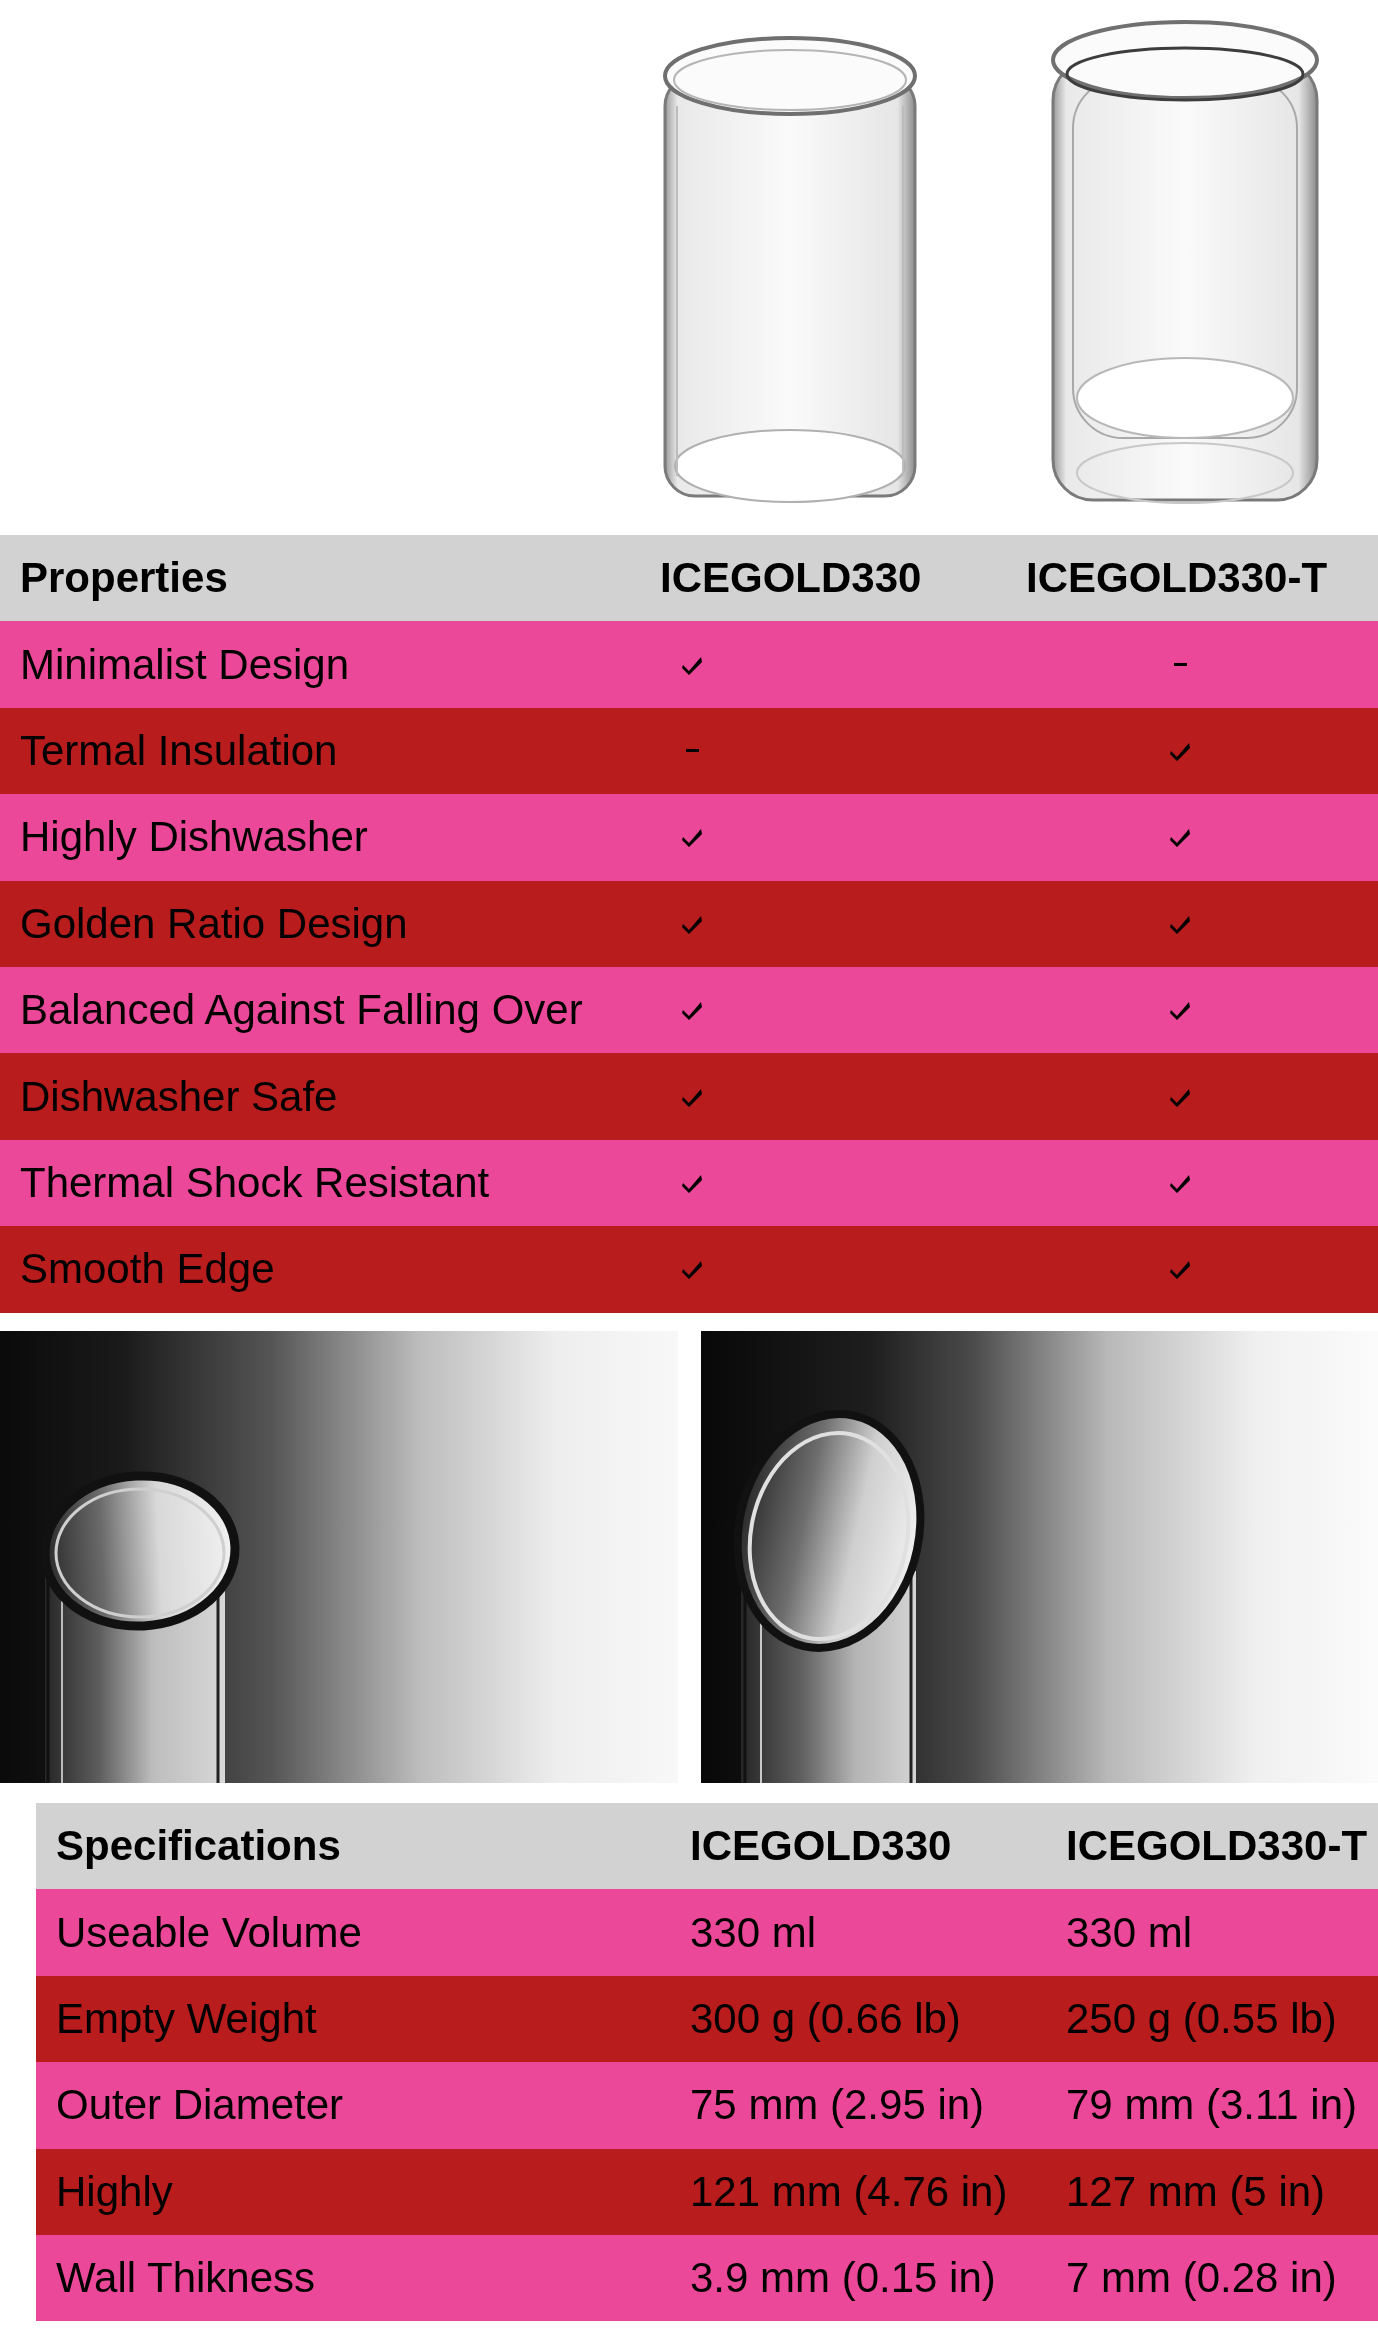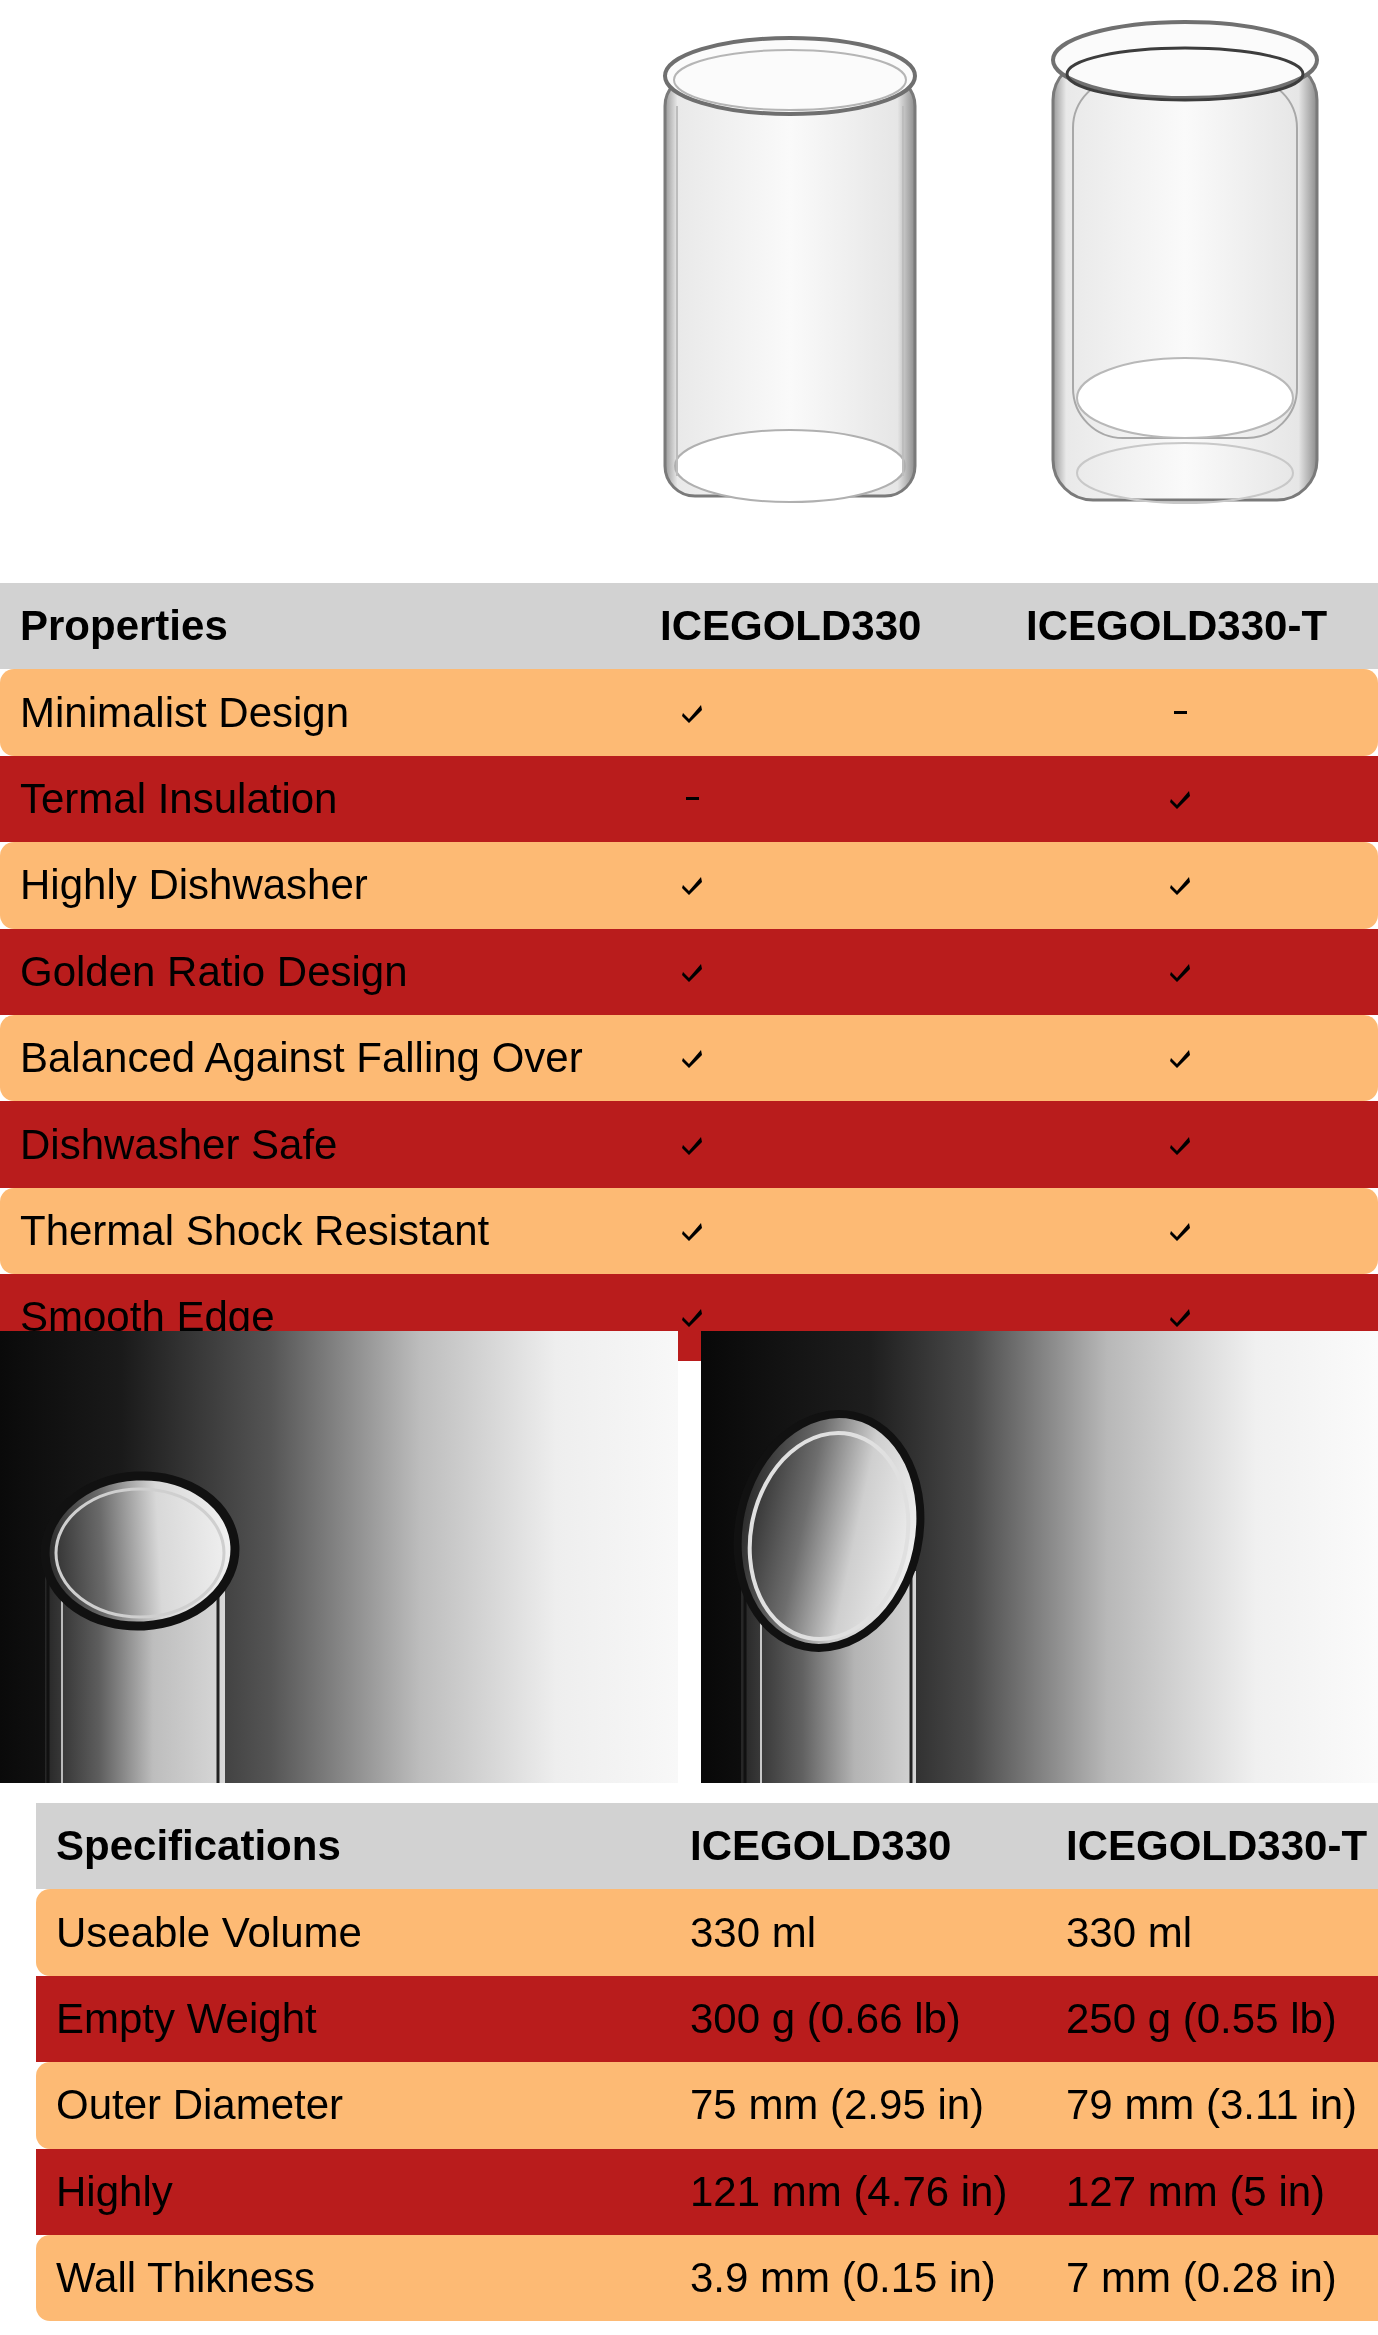--- a/index.html
+++ b/index.html
@@ -7,21 +7,21 @@
          font-family: "Liberation Sans", "DejaVu Sans", sans-serif; color: #000; }
 
   .hero { position: absolute; left: 0; top: 0; width: 1378px; height: 535px; background: #fff; }
   .glass { position: absolute; }
   .glass svg { display: block; }
 
   .table { position: absolute; left: 0; width: 1378px; }
   .row { position: relative; height: 86.4px; display: flex; align-items: center; }
   .row.header { background: #d2d2d2; font-weight: bold; }
   .row.alt { background: #b91c1c; text-decoration: underline; }
-  .row.plain { background: #fdba74; border-radius: 14px; }
+  .row.plain { background: #ec4899; }
   .cell { position: absolute; top: 0; height: 100%; display: flex; align-items: center; font-size: 42px; white-space: nowrap; }
   .cell.label { left: 20px; }
   .cell.mark { justify-content: center; font-size: 30px; }
   .props .c1 { left: 692px; width: 200px; margin-left: -100px; }
   .props .c2 { left: 1180px; width: 200px; margin-left: -100px; }
   .props .h1 { left: 660px; }
   .props .h2 { left: 1026px; }
   .specs .c1, .specs .h1 { left: 654px; }
   .specs .c2, .specs .h2 { left: 1030px; }
 
@@ -64,21 +64,21 @@
       <rect x="8" y="42" width="264" height="440" rx="40" fill="url(#gb)" stroke="#7a7a7a" stroke-width="3"></rect>
       <rect x="28" y="60" width="224" height="360" rx="50" fill="none" stroke="#a8a8a8" stroke-width="2"></rect>
       <ellipse cx="140" cy="42" rx="132" ry="38" fill="#fbfbfb" stroke="#707070" stroke-width="4"></ellipse>
       <ellipse cx="140" cy="56" rx="118" ry="26" fill="none" stroke="#3d3d3d" stroke-width="3"></ellipse>
       <ellipse cx="140" cy="380" rx="108" ry="40" fill="#ffffff" stroke="#b8b8b8" stroke-width="2"></ellipse>
       <ellipse cx="140" cy="455" rx="108" ry="30" fill="none" stroke="#c8c8c8" stroke-width="2"></ellipse>
     </svg>
   </div>
 </div>
 
-<div class="table props" style="top:535px;margin-top:48px;">
+<div class="table props" style="top:535px;">
   <div class="row header">
     <span class="cell label">Properties</span>
     <span class="cell h1">ICEGOLD330</span>
     <span class="cell h2">ICEGOLD330-T</span>
   </div>
   <div id="prop-rows">
       <div class="row plain">
         <span class="cell label">Minimalist Design</span>
         <span class="cell c1 mark">
           <svg class="mark-check" viewBox="0 0 22 22">

